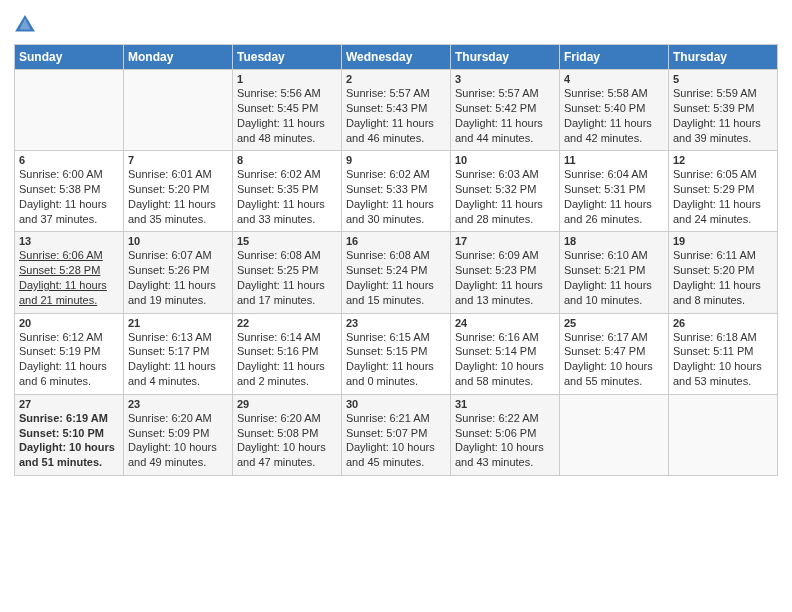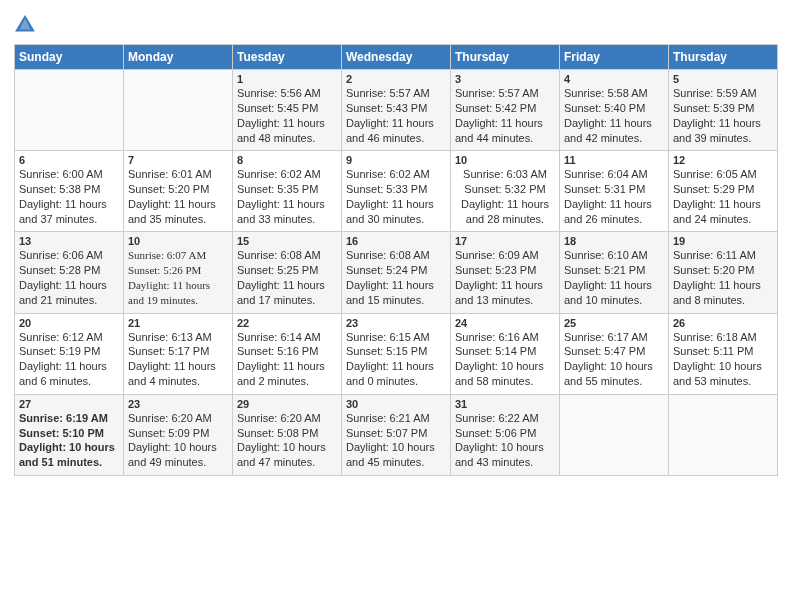--- a/index.html
+++ b/index.html
@@ -195,47 +195,47 @@
 Daylight: 11 hours and 33 minutes.</div>
           </td>
           <td>
             <span class="day-num">9</span>
             <div class="cell-info" style="white-space: pre-line;">Sunrise: 6:02 AM
 Sunset: 5:33 PM
 Daylight: 11 hours and 30 minutes.</div>
           </td>
           <td>
             <span class="day-num">10</span>
-            <div class="cell-info" style="white-space: pre-line; text-align: center;">Sunrise: 6:03 AM
+            <div class="cell-info" style="white-space: pre-line;">Sunrise: 6:03 AM
 Sunset: 5:32 PM
 Daylight: 11 hours and 28 minutes.</div>
           </td>
           <td>
             <span class="day-num">11</span>
             <div class="cell-info" style="white-space: pre-line;">Sunrise: 6:04 AM
 Sunset: 5:31 PM
 Daylight: 11 hours and 26 minutes.</div>
           </td>
           <td>
             <span class="day-num">12</span>
             <div class="cell-info" style="white-space: pre-line;">Sunrise: 6:05 AM
 Sunset: 5:29 PM
 Daylight: 11 hours and 24 minutes.</div>
           </td>
         </tr>
         <tr>
           <td>
             <span class="day-num">13</span>
-            <div class="cell-info" style="white-space: pre-line;">Sunrise: 6:06 AM
+            <div class="cell-info" style="white-space: pre-line; text-decoration: underline;">Sunrise: 6:06 AM
 Sunset: 5:28 PM
 Daylight: 11 hours and 21 minutes.</div>
           </td>
           <td>
             <span class="day-num">10</span>
-            <div class="cell-info" style="white-space: pre-line; font-family: Liberation Serif, serif;">Sunrise: 6:07 AM
+            <div class="cell-info" style="white-space: pre-line;">Sunrise: 6:07 AM
 Sunset: 5:26 PM
 Daylight: 11 hours and 19 minutes.</div>
           </td>
           <td>
             <span class="day-num">15</span>
             <div class="cell-info" style="white-space: pre-line;">Sunrise: 6:08 AM
 Sunset: 5:25 PM
 Daylight: 11 hours and 17 minutes.</div>
           </td>
           <td>

